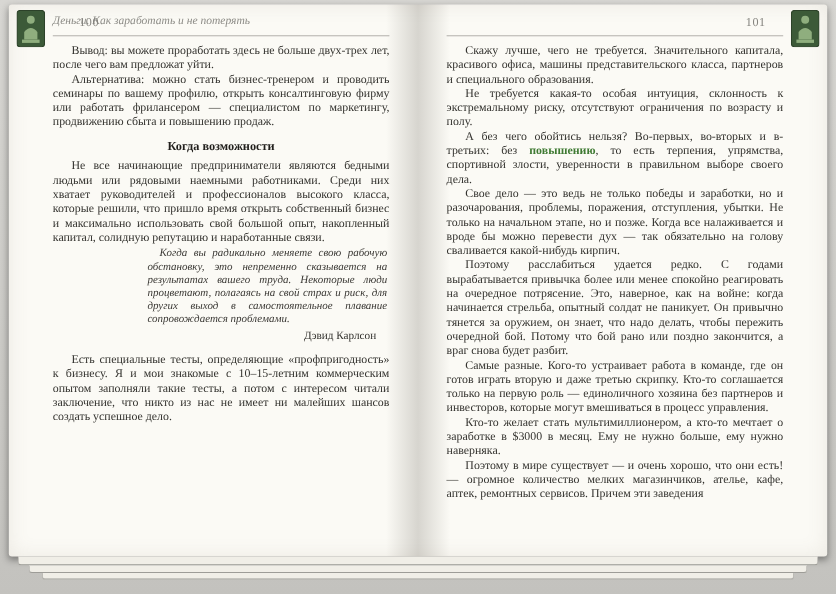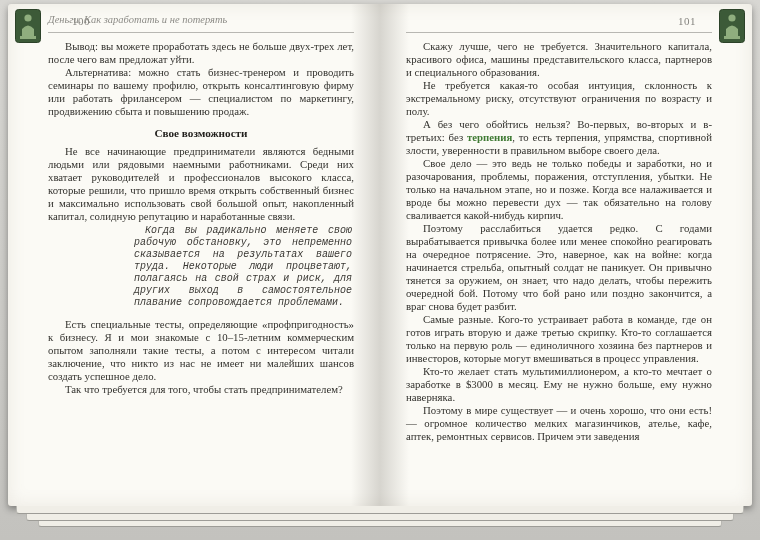--- a/index.html
+++ b/index.html
@@ -50,21 +50,21 @@
     margin: 0; text-indent: 17px; text-align: justify;
     font-size: 10.8px; line-height: 13px; color: #33322e;
   }
   .para.gap-top { margin-top: 9px; }
   .heading {
     margin: 8px 0 5px 0; text-align: center; font-weight: bold;
     font-size: 11.2px; line-height: 14px; color: #211f1c;
   }
   .quote {
     margin: 2px 2px 0 86px; text-indent: 11px; text-align: justify;
-    font-style: italic; font-size: 10px; line-height: 12px; color: #3a3834; font-family: Liberation Mono, monospace;
+    font-style: italic; font-size: 10px; line-height: 12px; color: #3a3834;
   }
   .quote-author {
     margin: 3px 12px 8px 0; text-align: right;
     font-size: 10.2px; line-height: 12px; color: #33322e;
   }
   .em-green { color: #3f7a33; font-weight: bold; }
 
   .stack { position: absolute; background: #f0eee7; border-bottom: 1px solid #9d9c97;
            border-left: 1px solid #b8b7b2; border-right: 1px solid #b8b7b2; }
   .stack.s1 { left: 16px; right: 16px; top: 506px; height: 8px; border-radius: 0 0 3px 3px; }
@@ -87,44 +87,44 @@
         </svg>
       </div>
       <div class="page-header">
         <span class="pnum">100</span>
         <span class="rtitle">Деньги. Как заработать и не потерять</span>
       </div>
       <div class="header-rule"></div>
 
       <p class="para">Вывод: вы можете проработать здесь не больше двух-трех лет, после чего вам предложат уйти.</p>
       <p class="para">Альтернатива: можно стать бизнес-тренером и проводить семинары по вашему профилю, открыть консалтинговую фирму или работать фрилансером — специалистом по маркетингу, продвижению сбыта и повышению продаж.</p>
-      <div class="heading">Свое возможности</div>
+      <div class="heading">Когда возможности</div>
       <p class="para">Не все начинающие предприниматели являются бедными людьми или рядовыми наемными работниками. Среди них хватает руководителей и профессионалов высокого класса, которые решили, что пришло время открыть собственный бизнес и максимально использовать свой большой опыт, накопленный капитал, солидную репутацию и наработанные связи.</p>
       <p class="quote">Когда вы радикально меняете свою рабочую обстановку, это непременно сказывается на результатах вашего труда. Некоторые люди процветают, полагаясь на свой страх и риск, для других выход в самостоятельное плавание сопровождается проблемами.</p>
+      <div class="quote-author">Дэвид Карлсон</div>
       <p class="para gap-top">Есть специальные тесты, определяющие «профпригодность» к бизнесу. Я и мои знакомые с 10–15-летним коммерческим опытом заполняли такие тесты, а потом с интересом читали заключение, что никто из нас не имеет ни малейших шансов создать успешное дело.</p>
-      <p class="para">Так что требуется для того, чтобы стать предпринимателем?</p>
     </div>
 
     <div class="page right">
       <div class="corner-icon">
         <svg width="26" height="34" viewBox="0 0 26 34">
           <rect x="0.5" y="0.5" width="25" height="33" rx="3" fill="#3c5a38" stroke="#2c4229"></rect>
           <circle cx="13" cy="9" r="3.6" fill="#8fae7e"></circle>
           <path d="M7 20 q6 -7 12 0 l0 7 l-12 0 z" fill="#8fae7e"></path>
           <rect x="5" y="27" width="16" height="3" fill="#8fae7e"></rect>
         </svg>
       </div>
       <div class="page-header">
         <span class="pnum">101</span>
       </div>
       <div class="header-rule"></div>
 
       <p class="para">Скажу лучше, чего не требуется. Значительного капитала, красивого офиса, машины представительского класса, партнеров и специального образования.</p>
       <p class="para">Не требуется какая-то особая интуиция, склонность к экстремальному риску, отсутствуют ограничения по возрасту и полу.</p>
-      <p class="para"><span>А без чего обойтись нельзя? Во-первых, во-вторых и в-третьих: без </span><span class="em-green">терпения</span><span>, то есть терпения, упрямства, спортивной злости, уверенности в правильном выборе своего дела.</span></p>
+      <p class="para"><span>А без чего обойтись нельзя? Во-первых, во-вторых и в-третьих: без </span><span class="em-green">повышению</span><span>, то есть терпения, упрямства, спортивной злости, уверенности в правильном выборе своего дела.</span></p>
       <p class="para">Свое дело — это ведь не только победы и заработки, но и разочарования, проблемы, поражения, отступления, убытки. Не только на начальном этапе, но и позже. Когда все налаживается и вроде бы можно перевести дух — так обязательно на голову сваливается какой-нибудь кирпич.</p>
       <p class="para">Поэтому расслабиться удается редко. С годами вырабатывается привычка более или менее спокойно реагировать на очередное потрясение. Это, наверное, как на войне: когда начинается стрельба, опытный солдат не паникует. Он привычно тянется за оружием, он знает, что надо делать, чтобы пережить очередной бой. Потому что бой рано или поздно закончится, а враг снова будет разбит.</p>
       <p class="para">Самые разные. Кого-то устраивает работа в команде, где он готов играть вторую и даже третью скрипку. Кто-то соглашается только на первую роль — единоличного хозяина без партнеров и инвесторов, которые могут вмешиваться в процесс управления.</p>
       <p class="para">Кто-то желает стать мультимиллионером, а кто-то мечтает о заработке в $3000 в месяц. Ему не нужно больше, ему нужно наверняка.</p>
       <p class="para">Поэтому в мире существует — и очень хорошо, что они есть! — огромное количество мелких магазинчиков, ателье, кафе, аптек, ремонтных сервисов. Причем эти заведения</p>
     </div>
 
     <div class="gutter"></div>
   </div>
 

